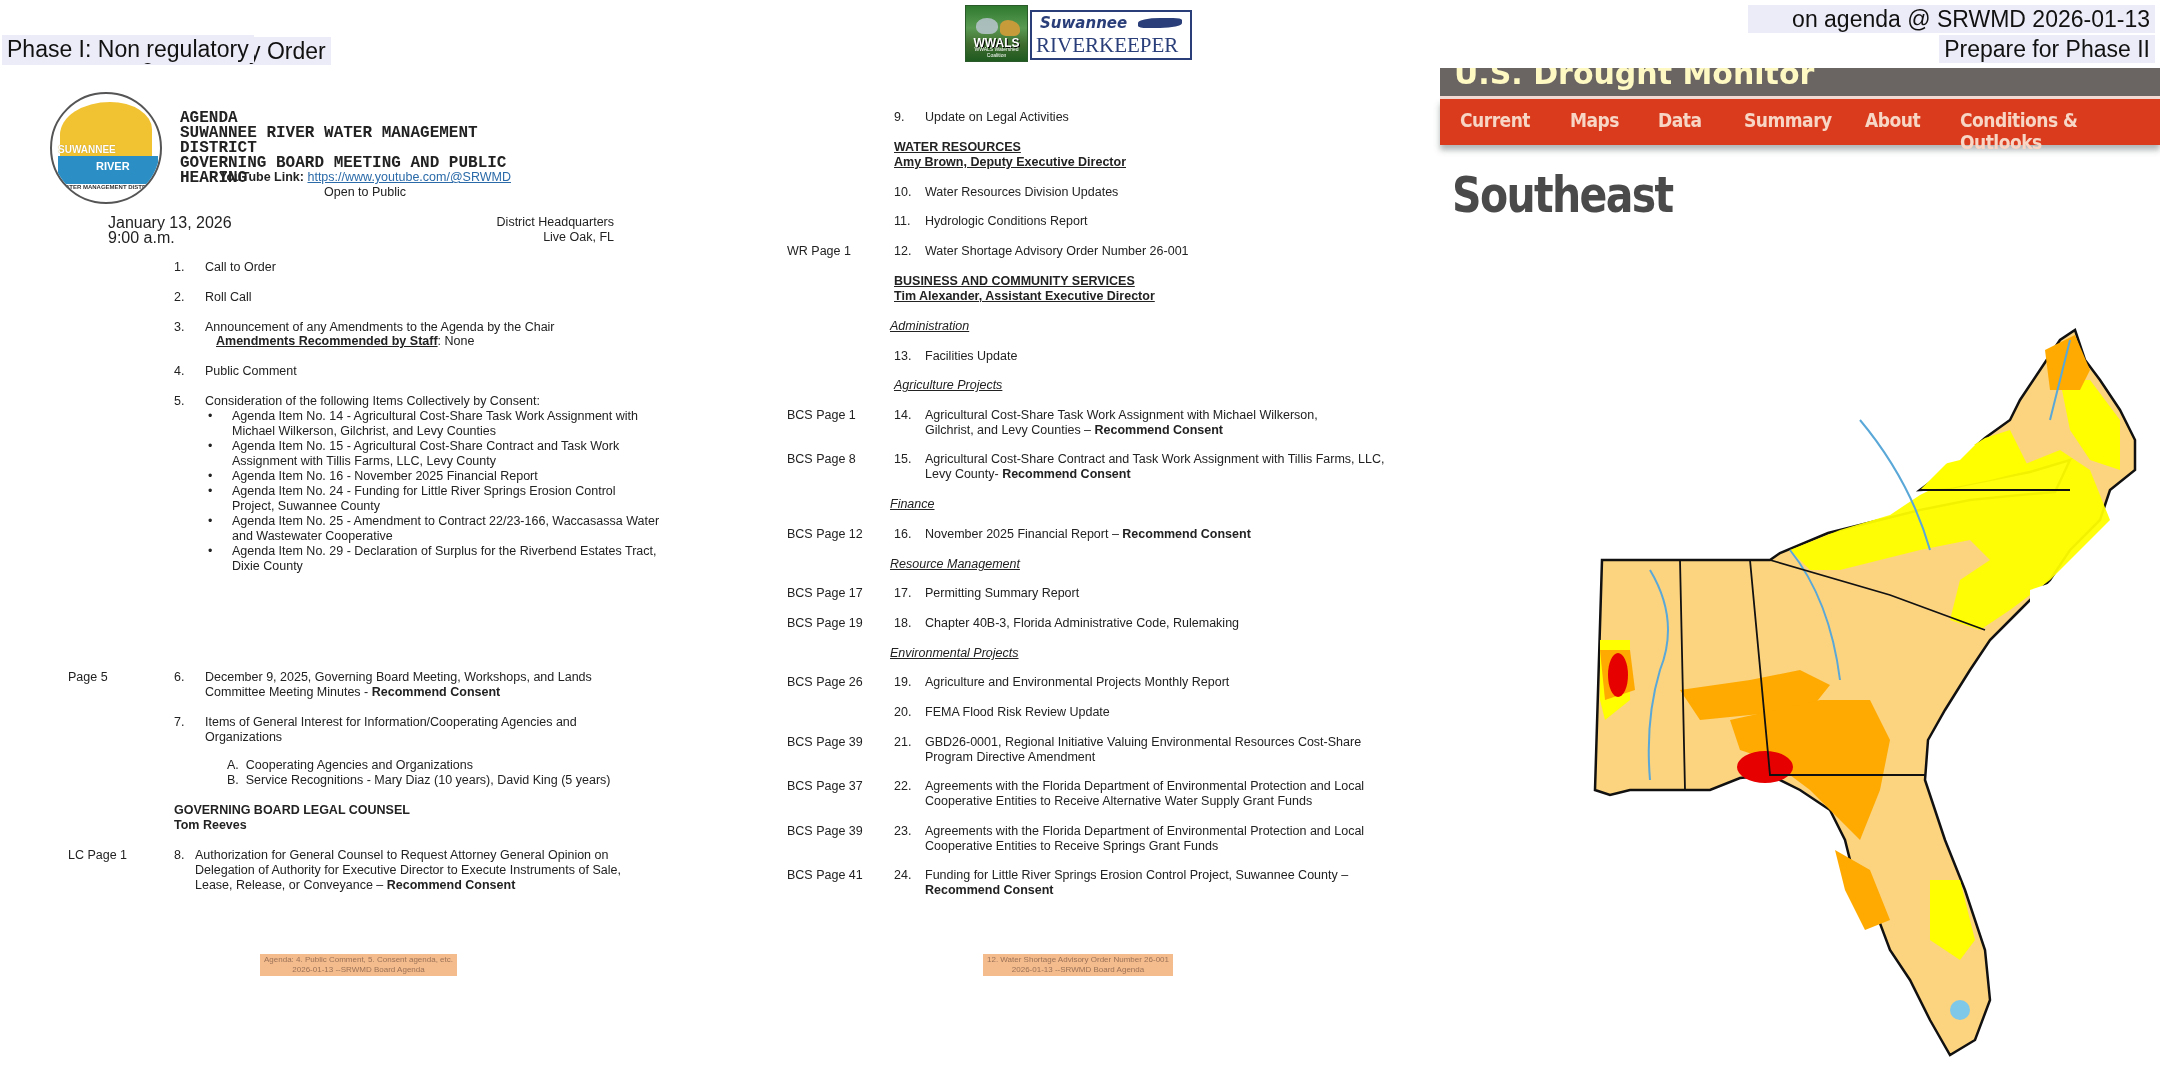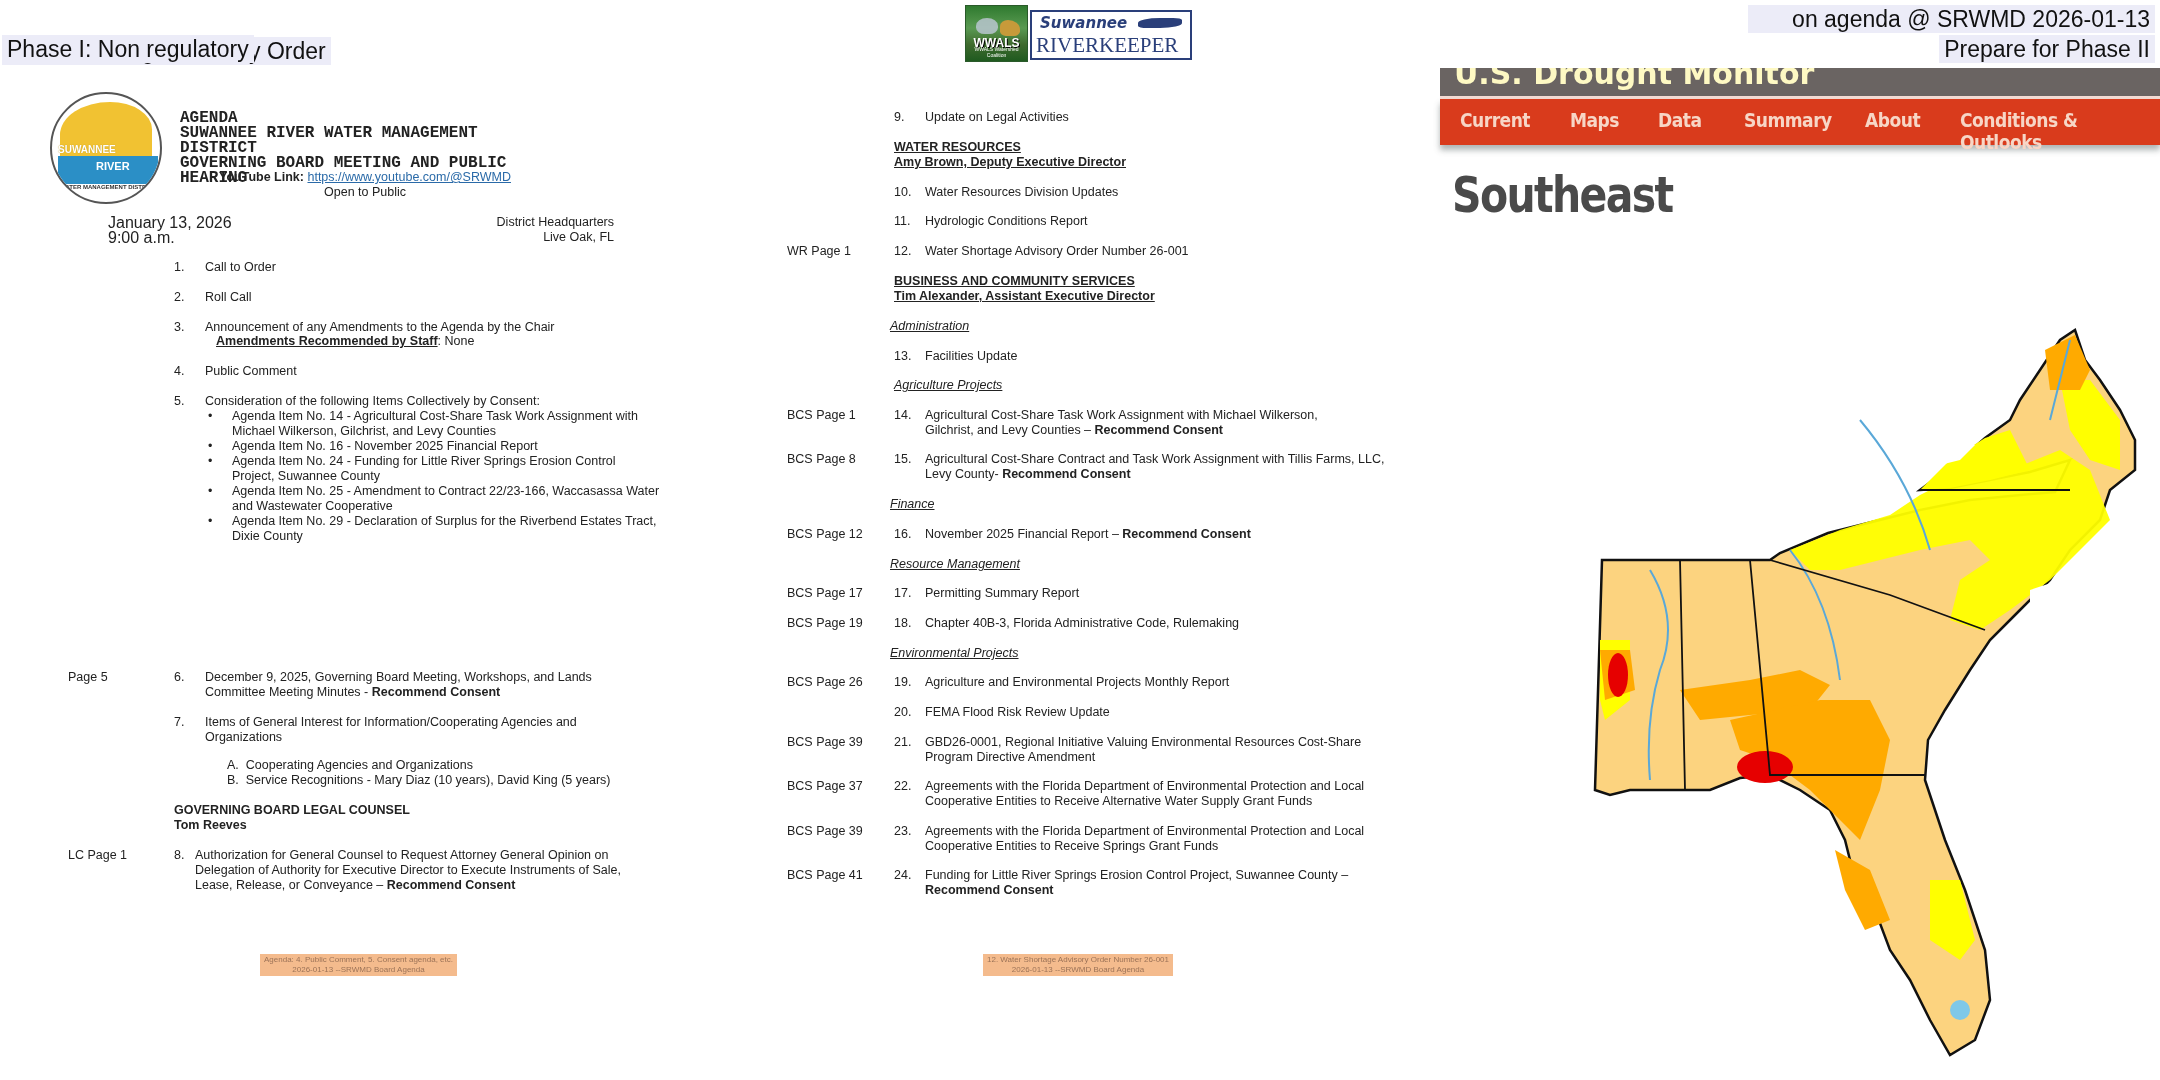--- a/index.html
+++ b/index.html
@@ -117,20 +117,21 @@
   <span class="item" style="left:205px;top:320px;">Announcement of any Amendments to the Agenda by the Chair</span>
   <span class="item" style="left:216px;top:334px;"><span class="bold uline">Amendments Recommended by Staff</span><span>: None</span></span>
 
   <span class="num" style="left:174px;top:364px;">4.</span>
   <span class="item" style="left:205px;top:364px;">Public Comment</span>
 
   <span class="num" style="left:174px;top:394px;">5.</span>
   <span class="item" style="left:205px;top:394px;">Consideration of the following Items Collectively by Consent:</span>
   <ul class="consent item" style="left:206px;top:409px;width:455px;">
     <li>Agenda Item No. 14 - Agricultural Cost-Share Task Work Assignment with Michael Wilkerson, Gilchrist, and Levy Counties</li>
+    <li>Agenda Item No. 15 - Agricultural Cost-Share Contract and Task Work Assignment with Tillis Farms, LLC, Levy County</li>
     <li>Agenda Item No. 16 - November 2025 Financial Report</li>
     <li>Agenda Item No. 24 - Funding for Little River Springs Erosion Control Project, Suwannee County</li>
     <li>Agenda Item No. 25 - Amendment to Contract 22/23-166, Waccasassa Water and Wastewater Cooperative</li>
     <li>Agenda Item No. 29 - Declaration of Surplus for the Riverbend Estates Tract, Dixie County</li>
   </ul>
 
   <span class="pgref" style="left:68px;top:670px;">Page 5</span>
   <span class="num" style="left:174px;top:670px;">6.</span>
   <span class="item" style="left:205px;top:670px;width:430px;"><span>December 9, 2025, Governing Board Meeting, Workshops, and Lands Committee Meeting Minutes - </span><span class="bold">Recommend Consent</span></span>
 

